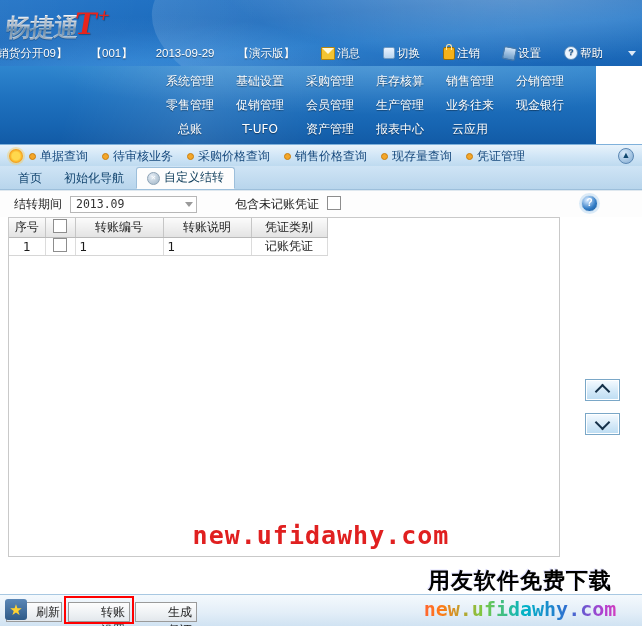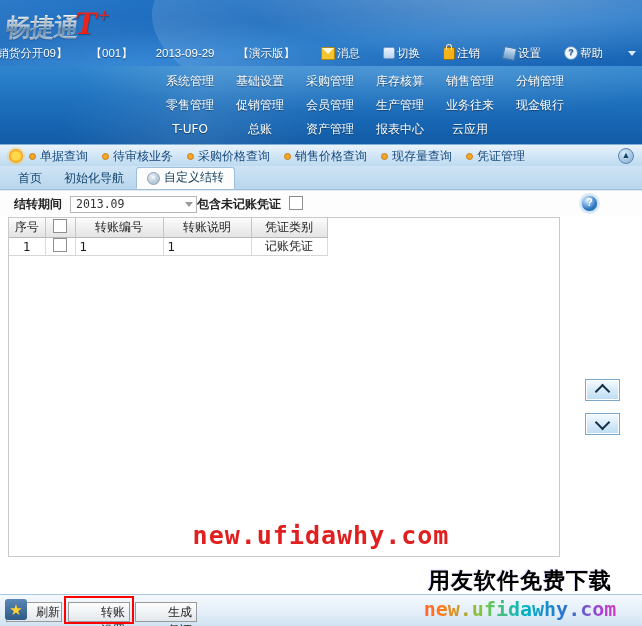--- a/index.html
+++ b/index.html
@@ -69,21 +69,21 @@
   .ic-lock:before{content:"";position:absolute;left:2px;top:-4px;width:4px;height:5px;
     border:1.5px solid #ffe9a8;border-bottom:none;border-radius:3px 3px 0 0;}
   .ic-gear{width:11px;height:11px;background:linear-gradient(#cfe3f7,#6d9cc8);
     border:1px solid #4d7ba7;border-radius:2px;transform:rotate(12deg);}
   .ic-help{width:12px;height:12px;border-radius:50%;background:#eef6ff;border:1px solid #5d8cb8;
     color:#1b5a95;font-size:9px;line-height:11px;text-align:center;font-weight:bold;}
   .caret-dn{width:0;height:0;border-left:4px solid transparent;border-right:4px solid transparent;
     border-top:5px solid #dce9f6;margin-left:5px;}
   
   #menu{
-    position:absolute;left:0;top:66px;width:642px;height:78px;
+    position:absolute;left:0;top:66px;width:596px;height:78px;
     background:
       radial-gradient(ellipse 500px 70px at 65% 0%, rgba(255,255,255,.16), rgba(255,255,255,0) 70%),
       linear-gradient(180deg,#2f86cf 0%,#1f72bf 40%,#1765b2 75%,#125ba6 100%);
     overflow:hidden;
   }
   #menu .band{
     position:absolute;left:-60px;top:-40px;width:760px;height:150px;
     background:linear-gradient(110deg,rgba(255,255,255,0) 18%,rgba(255,255,255,.10) 35%,rgba(255,255,255,0) 52%);
     transform:rotate(-6deg);
   }
@@ -147,30 +147,30 @@
   
   #page{
     position:absolute;left:0;top:190px;width:642px;height:404px;
     background:#ffffff;border-top:1px solid #dfe8ef;box-sizing:border-box;
   }
   #filterbar{
     position:absolute;left:0;top:0;width:642px;height:26px;
     display:flex;align-items:center;padding-left:14px;box-sizing:border-box;
     background:#fdfdfd;
   }
-  #filterbar .lbl{font-size:12px;color:#222;margin-right:8px;font-family:"DejaVu Sans",sans-serif;font-weight:bold;}
+  #filterbar .lbl{font-size:12px;color:#222;margin-right:8px;font-family:"DejaVu Sans",sans-serif;}
   #periodsel{
     width:127px;height:17px;border:1px solid #b7b7b7;background:#fff;
     display:flex;align-items:center;justify-content:space-between;
     padding:0 3px 0 5px;box-sizing:border-box;font-size:11.5px;color:#333;cursor:pointer;
     font-family:"DejaVu Sans Mono",monospace;
   }
   #periodsel .tri{width:0;height:0;border-left:4px solid transparent;
     border-right:4px solid transparent;border-top:5px solid #9a9a9a;}
-  #filterbar .chkwrap{display:flex;align-items:flex-start;cursor:pointer;}
+  #filterbar .chkwrap{display:flex;align-items:flex-start;margin-left:38px;cursor:pointer;}
   .cbx{width:12px;height:12px;border:1px solid #8d8d8d;background:#fff;display:inline-block;}
   #helpbtn{
     position:absolute;right:44px;top:4px;width:15px;height:15px;border-radius:50%;
     background:radial-gradient(circle at 35% 28%,#cfe6ff 5%,#2f7ac4 60%,#1a5590 100%);
     border:1px solid #bfd9ef;box-shadow:0 0 0 2px rgba(190,218,242,.55);
     color:#fff;font-size:10px;line-height:14px;text-align:center;font-weight:bold;cursor:pointer;
   }
   
   #gridpanel{
     position:absolute;left:8px;top:26px;width:552px;height:340px;
@@ -301,22 +301,22 @@
     <div class="mi">采购管理</div>
     <div class="mi">库存核算</div>
     <div class="mi">销售管理</div>
     <div class="mi">分销管理</div>
     <div class="mi">零售管理</div>
     <div class="mi">促销管理</div>
     <div class="mi">会员管理</div>
     <div class="mi">生产管理</div>
     <div class="mi">业务往来</div>
     <div class="mi">现金银行</div>
+    <div class="mi">总账</div>
     <div class="mi">T-UFO</div>
-    <div class="mi">总账</div>
     <div class="mi">资产管理</div>
     <div class="mi">报表中心</div>
     <div class="mi">云应用</div>
   </div>
 </div>
 
 <div id="quick">
   <div class="sun"></div>
   <div class="qi">
     <span class="dot"></span>

